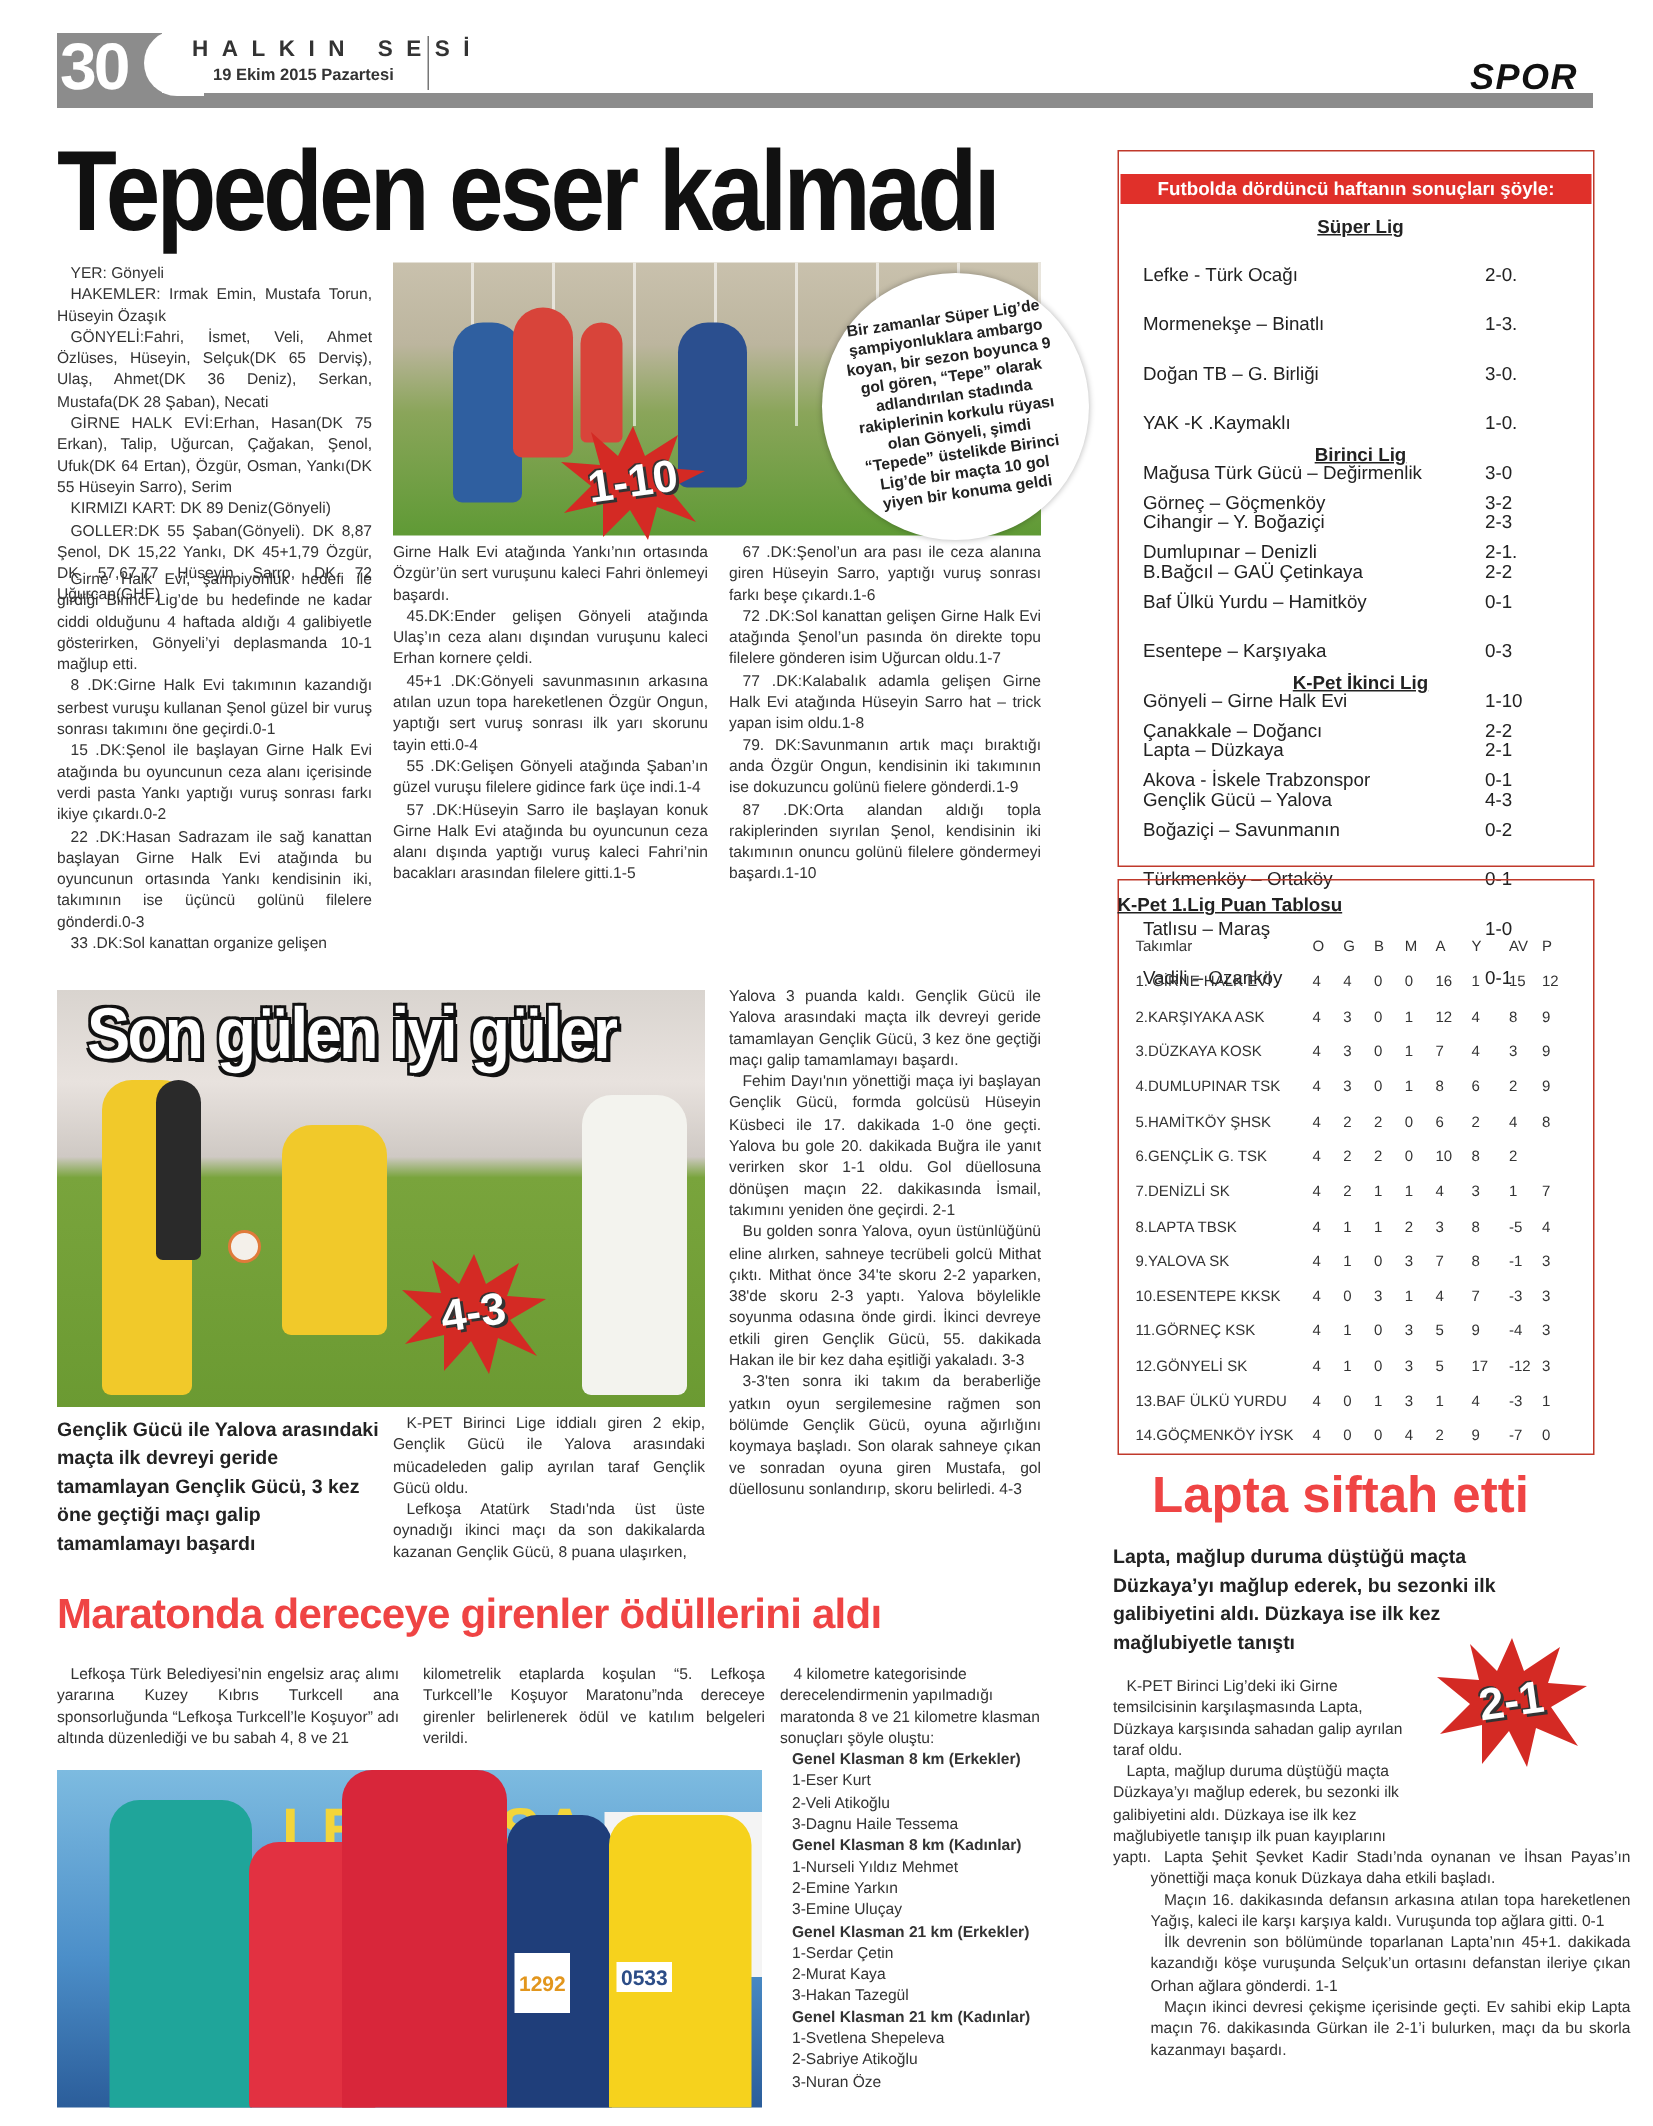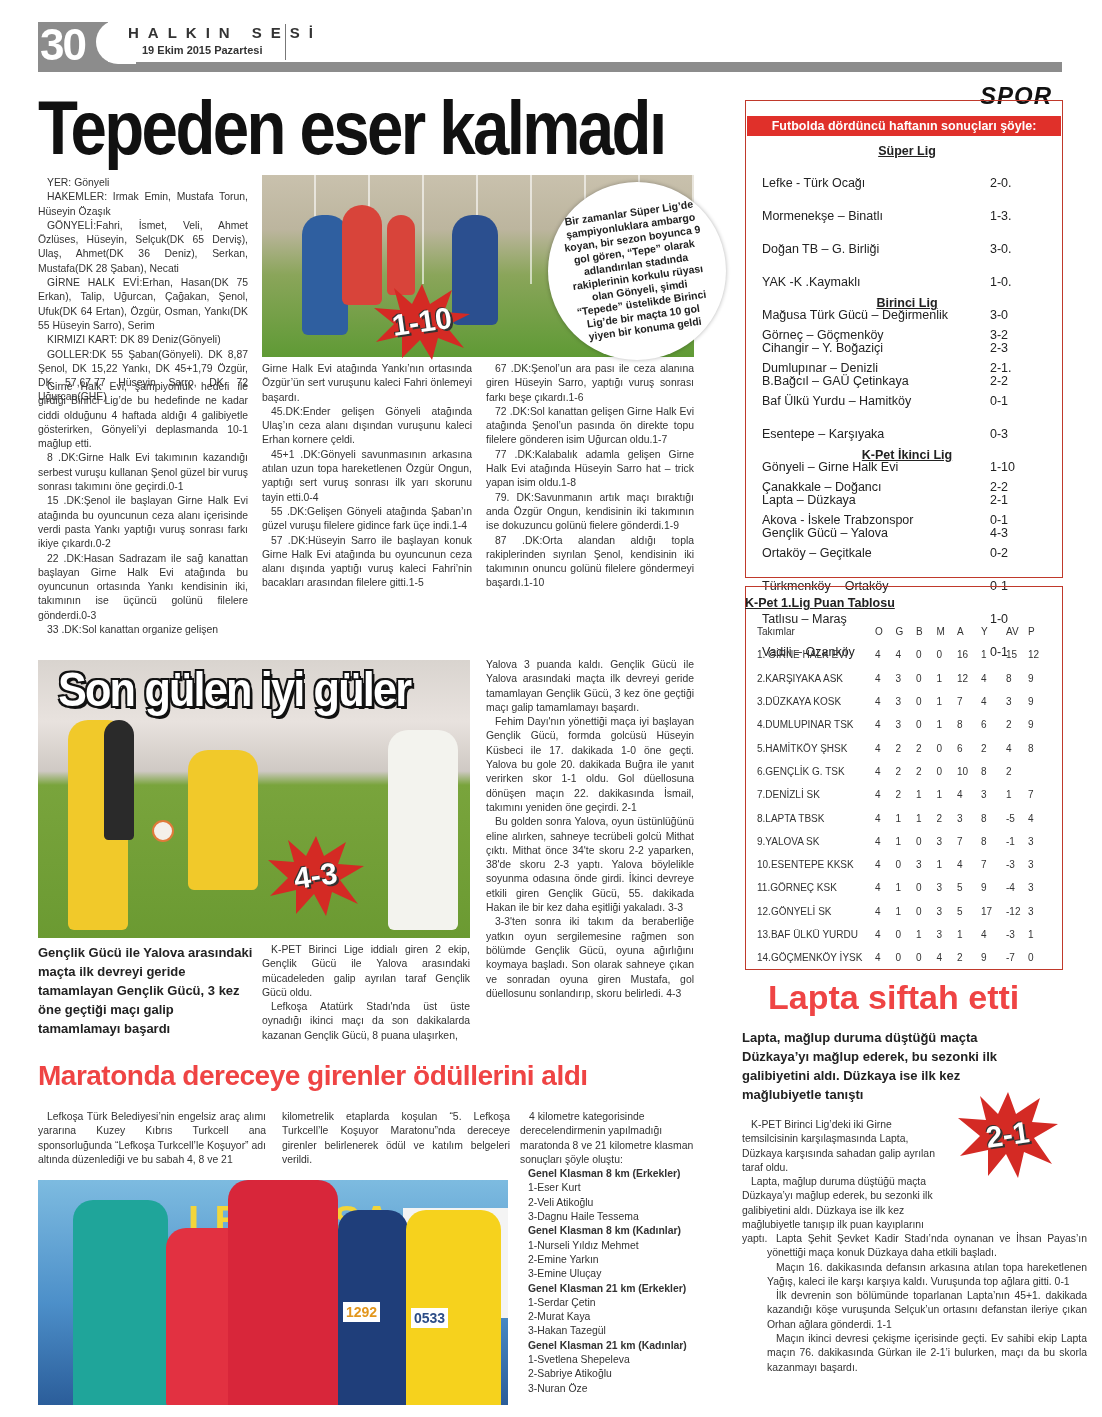--- a/index.html
+++ b/index.html
@@ -8,21 +8,21 @@
   .abs { position: absolute; }
 
   
   .hdr-bar { left: 38px; top: 62px; width: 1024px; height: 10px; background: #8c8c8c; }
   .pgnum-box { left: 38px; top: 22px; width: 70px; height: 50px; background: #8c8c8c; }
   .pgnum { left: 40px; top: 20px; font: bold 44px "Liberation Sans", sans-serif; color: #fff; letter-spacing: -2px; }
   .pg-curve { left: 96px; top: 20px; width: 40px; height: 44px; background: #fff; border-radius: 22px 0 0 22px; }
   .paper-name { left: 128px; top: 24px; font: bold 15px "Liberation Sans", sans-serif; letter-spacing: 9px; color: #333; }
   .paper-date { left: 142px; top: 44px; font: bold 11px "Liberation Sans", sans-serif; color: #333; }
   .hdr-divider { left: 285px; top: 24px; width: 1px; height: 36px; background: #777; }
-  .section { left: 980px; top: 38px; font: italic 900 24px "Liberation Sans", sans-serif; color: #111; letter-spacing: 1px; margin-top: 44px; }
+  .section { left: 980px; top: 38px; font: italic 900 24px "Liberation Sans", sans-serif; color: #111; letter-spacing: 1px; }
   .sec-bar { left: 938px; top: 64px; width: 124px; height: 8px; background: #8c8c8c; }
 
   
   .headline { left: 38px; top: 84px; font: bold 76px "Liberation Sans", sans-serif; letter-spacing: -3px; transform: scaleX(0.86); transform-origin: left top; color: #111; white-space: nowrap; }
 
   .body-text { font: 10.4px/14.3px "Liberation Sans", sans-serif; color: #333; text-align: justify; }
   .body-text p { text-indent: 9px; }
   .body-text p.noind { text-indent: 0; }
 
   
@@ -199,21 +199,21 @@
 
 <div class="abs photo3">
   <div style="position:absolute; left:150px; top:18px; font:bold 40px 'Liberation Sans',sans-serif; color:#f3d53a; letter-spacing:2px;">LEFKOŞA</div>
   <div style="position:absolute; left:365px; top:28px; width:110px; height:110px; background:#f4f4f4;"></div>
   <div style="position:absolute; left:380px; top:44px; font:bold 11px 'Liberation Sans',sans-serif; color:#2c4d87;">TURKCELL</div>
   <div class="player" style="left:35px; top:20px; width:95px; height:210px; background:#1fa59a;"></div>
   <div class="player" style="left:128px; top:48px; width:85px; height:180px; background:#e23141;"></div>
   <div class="player" style="left:190px; top:0; width:110px; height:230px; background:#d8263a;"></div>
   <div class="player" style="left:300px; top:30px; width:70px; height:200px; background:#1f3e7a;"></div>
   <div class="player" style="left:368px; top:30px; width:95px; height:200px; background:#f6d21d;"></div>
-  <div style="position:absolute; left:305px; top:122px; background:#fff; color:#e2961d; font:bold 14px 'Liberation Sans',sans-serif; padding:2px 3px;">1292</div>
+  <div style="position:absolute; left:305px; top:122px; background:#fff; color:#e2961d; font:bold 14px 'Liberation Sans',sans-serif; padding:12px 3px;">1292</div>
   <div style="position:absolute; left:373px; top:128px; background:#fff; color:#2c4d87; font:bold 14px 'Liberation Sans',sans-serif; padding:2px 3px;">0533</div>
 </div>
 
 <div class="abs results-box"></div>
 <div class="abs results-head">Futbolda dördüncü haftanın sonuçları şöyle:</div>
 
 <div class="league" style="top:143px;">
   <h3>Süper Lig</h3>
   <div class="match">
       <span class="teams">Lefke - Türk Ocağı</span>
@@ -281,21 +281,21 @@
   <h3>K-Pet İkinci Lig</h3>
   <div class="match">
       <span class="teams">Çanakkale – Doğancı</span>
       <span>2-2</span>
     </div>
   <div class="match">
       <span class="teams">Akova - İskele Trabzonspor</span>
       <span>0-1</span>
     </div>
   <div class="match">
-      <span class="teams">Ortaköy – Geçitkale</span>
+      <span class="teams">Boğaziçi – Savunmanın</span>
       <span>0-2</span>
     </div>
   <div class="match">
       <span class="teams">Türkmenköy – Ortaköy</span>
       <span>0-1</span>
     </div>
   <div class="match">
       <span class="teams">Tatlısu – Maraş</span>
       <span>1-0</span>
     </div>

